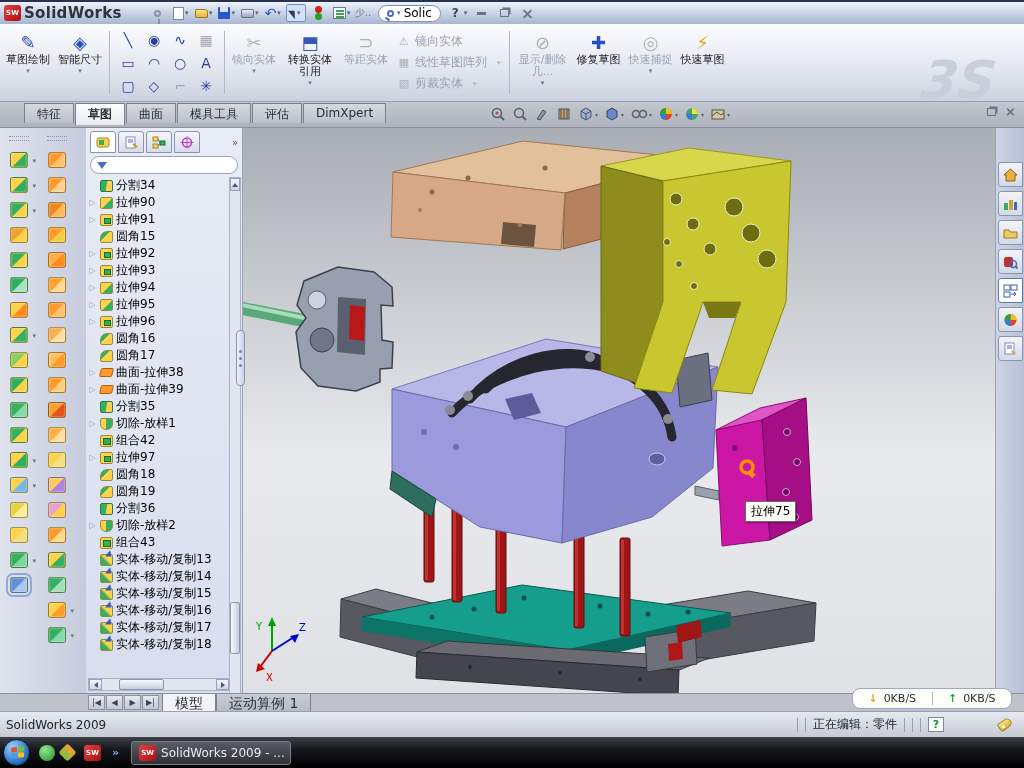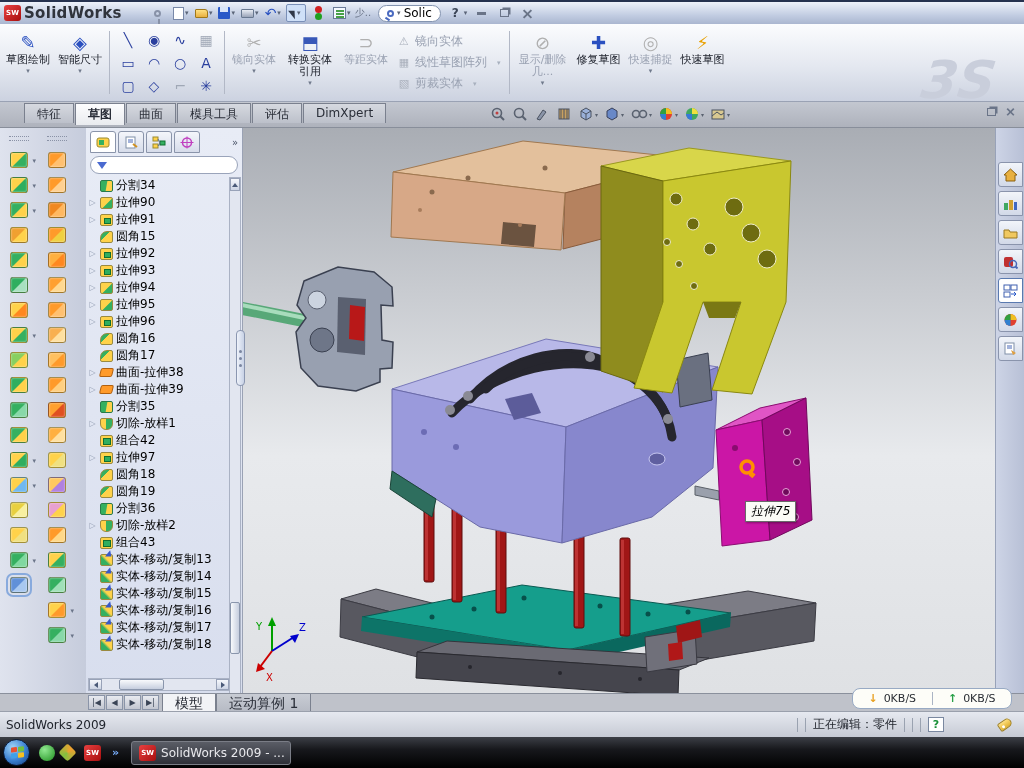--- a/index.html
+++ b/index.html
@@ -114,21 +114,21 @@
   .hsb{position:absolute;left:2px;bottom:2px;width:142px;height:13px;background:#e2e6f0;border:1px solid #aab2c4;}
   .hbtn{position:absolute;top:0;width:13px;height:11px;background:linear-gradient(#f6f8fc,#ccd4e4);border:1px solid #98a2b8;display:flex;align-items:center;justify-content:center;}
   .hbtn i{width:0;height:0;border-top:3px solid transparent;border-bottom:3px solid transparent;}
   .lf i{border-right:4px solid #4a5a78;} .rt i{border-left:4px solid #4a5a78;}
   .hthumb{position:absolute;left:30px;top:0;width:45px;height:11px;background:linear-gradient(#f8fafc,#c6cede);border:1px solid #8a96ac;border-radius:2px;}
   .splitter{position:absolute;left:236px;top:330px;width:9px;height:56px;background:linear-gradient(90deg,#eef2fa,#c8d2e6);border:1px solid #8a96b0;border-radius:4px;z-index:5;display:flex;flex-direction:column;align-items:center;justify-content:center;gap:4px;}
   .splitter i{width:3px;height:3px;border-radius:50%;background:#7a86a0;}
 
   
   .viewport{position:absolute;left:243px;top:128px;width:752px;height:565px;background:linear-gradient(#a9adb4,#e8eaed 58%,#dfe1e4);overflow:hidden;}
-  .tooltip{position:absolute;left:502px;top:373px;padding:1px 5px;background:#fbfbf6;border:1px solid #6a6a6a;font-size:12px;color:#000;box-shadow:1px 1px 2px rgba(0,0,0,.35);font-style:italic;}
+  .tooltip{position:absolute;left:502px;top:373px;padding:1px 5px;background:#fbfbf6;border:1px solid #6a6a6a;font-size:12px;color:#000;box-shadow:1px 1px 2px rgba(0,0,0,.35);}
 
   
   .taskpane{position:absolute;left:995px;top:128px;width:29px;height:565px;background:linear-gradient(90deg,#cdd4e6,#b8c0d6);border-left:1px solid #98a2b8;display:flex;flex-direction:column;align-items:center;padding-top:34px;gap:4px;}
   .tpbtn{width:25px;height:25px;border:1px solid #8a94ac;border-radius:3px 0 0 3px;background:linear-gradient(#f2f5fa,#d2d9e8);display:flex;align-items:center;justify-content:center;}
   .tpbtn.active{background:#fff;border-color:#5a7ab0;}
 
   
   .modeltabs{position:absolute;left:0;top:693px;width:1024px;height:18px;background:#bfc2ca;border-top:1px solid #8a909c;}
   .mnav{position:absolute;left:88px;top:1px;display:flex;gap:1px;}
   .mnb{width:17px;height:15px;background:linear-gradient(#e8eaf0,#c2c6d0);border:1px solid #8a94a8;display:flex;align-items:center;justify-content:center;font-size:8px;color:#3a4456;}

